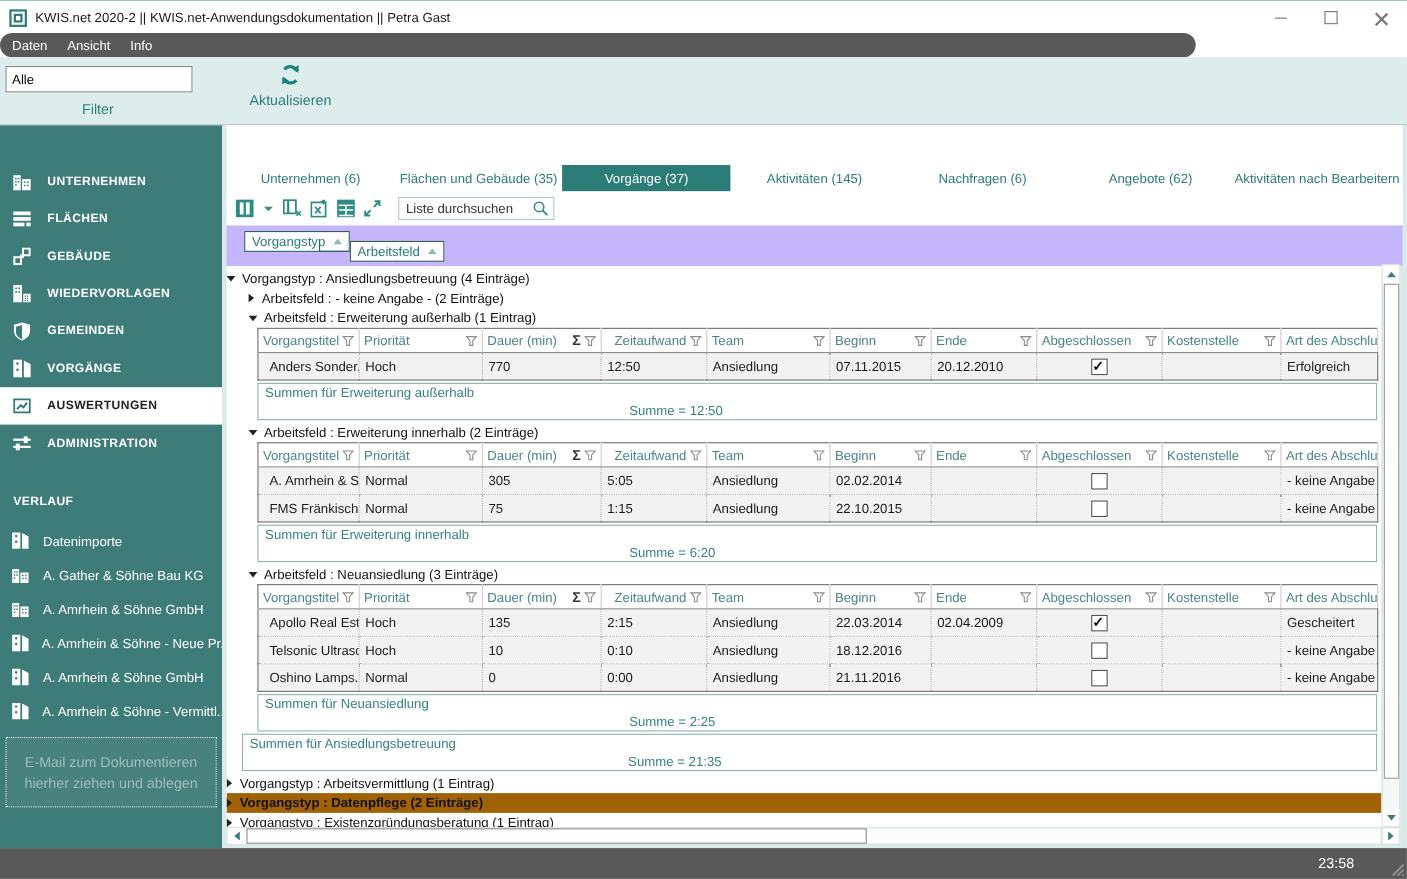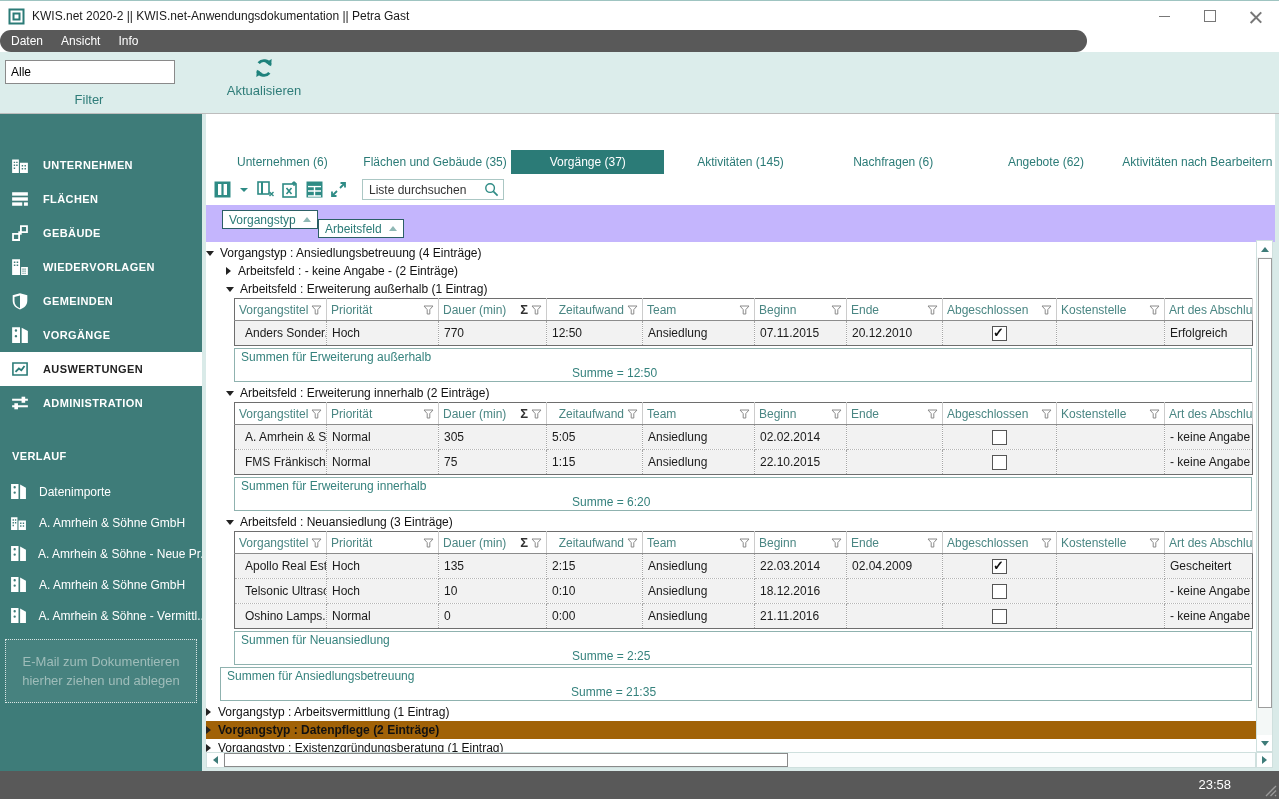--- a/index.html
+++ b/index.html
@@ -284,20 +284,28 @@
           </svg>
         </span>
       <span class="hi-label">Datenimporte</span>
     </div>
     <div class="hist-item">
       <span class="ni-ico">
           <svg width="17" height="17" viewBox="0 0 16 16">
             <use href="#i-building"></use>
           </svg>
         </span>
+      <span class="hi-label">A. Gather &amp; Söhne Bau KG</span>
+    </div>
+    <div class="hist-item">
+      <span class="ni-ico">
+          <svg width="17" height="17" viewBox="0 0 16 16">
+            <use href="#i-building"></use>
+          </svg>
+        </span>
       <span class="hi-label">A. Amrhein &amp; Söhne GmbH</span>
     </div>
     <div class="hist-item">
       <span class="ni-ico">
           <svg width="17" height="17" viewBox="0 0 16 16">
             <use href="#i-binder"></use>
           </svg>
         </span>
       <span class="hi-label">A. Amrhein &amp; Söhne - Neue Pr...</span>
     </div>

